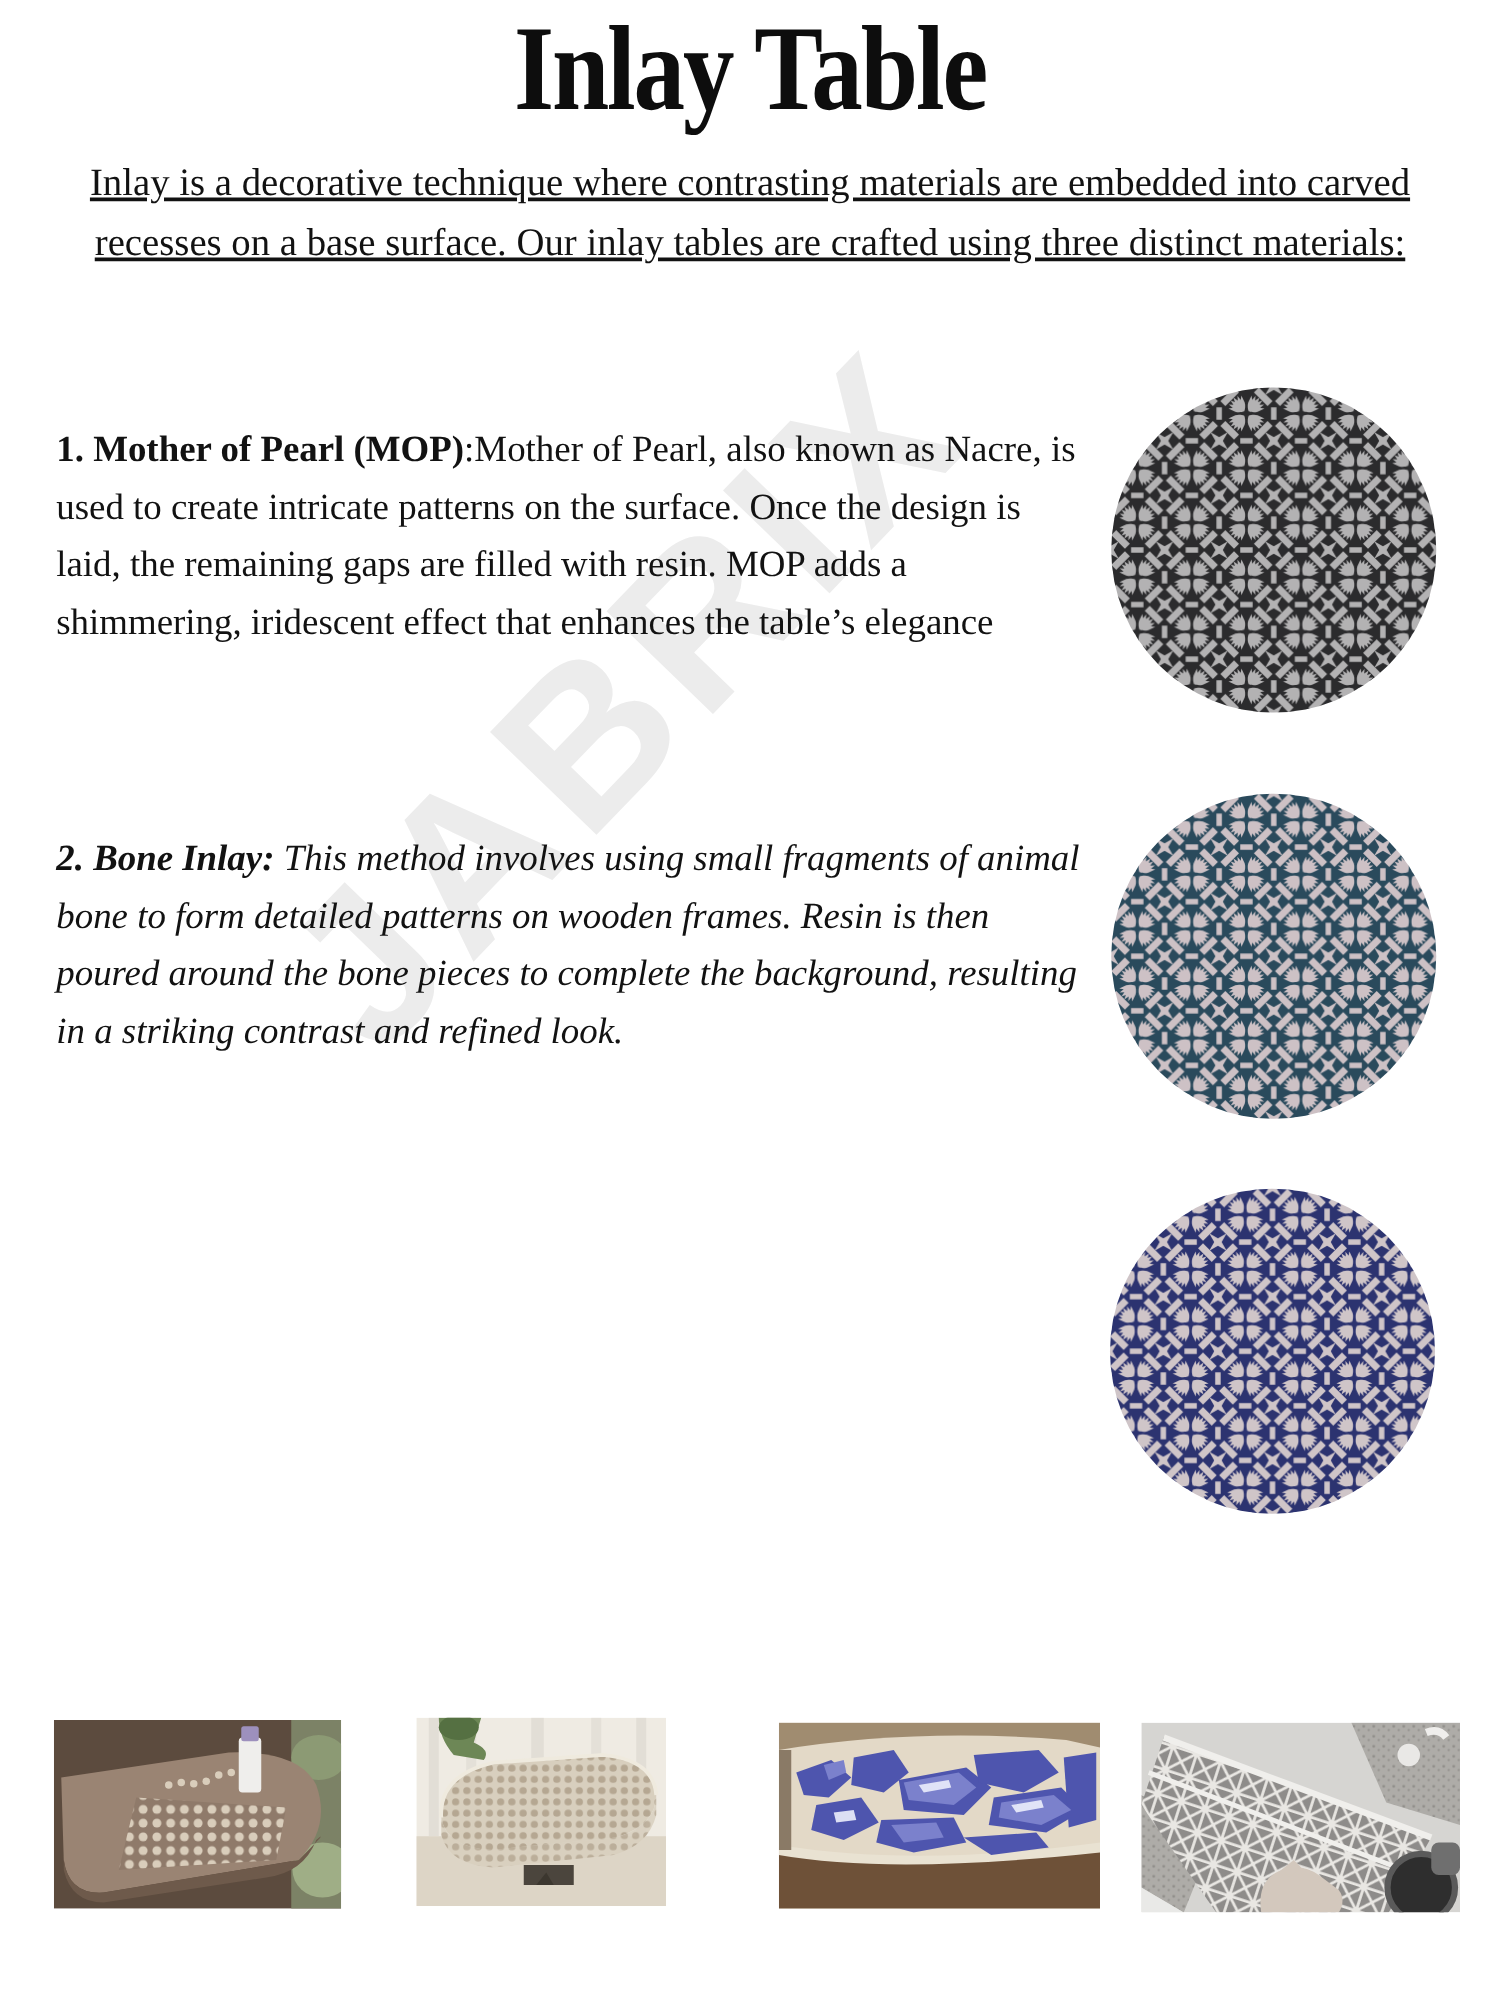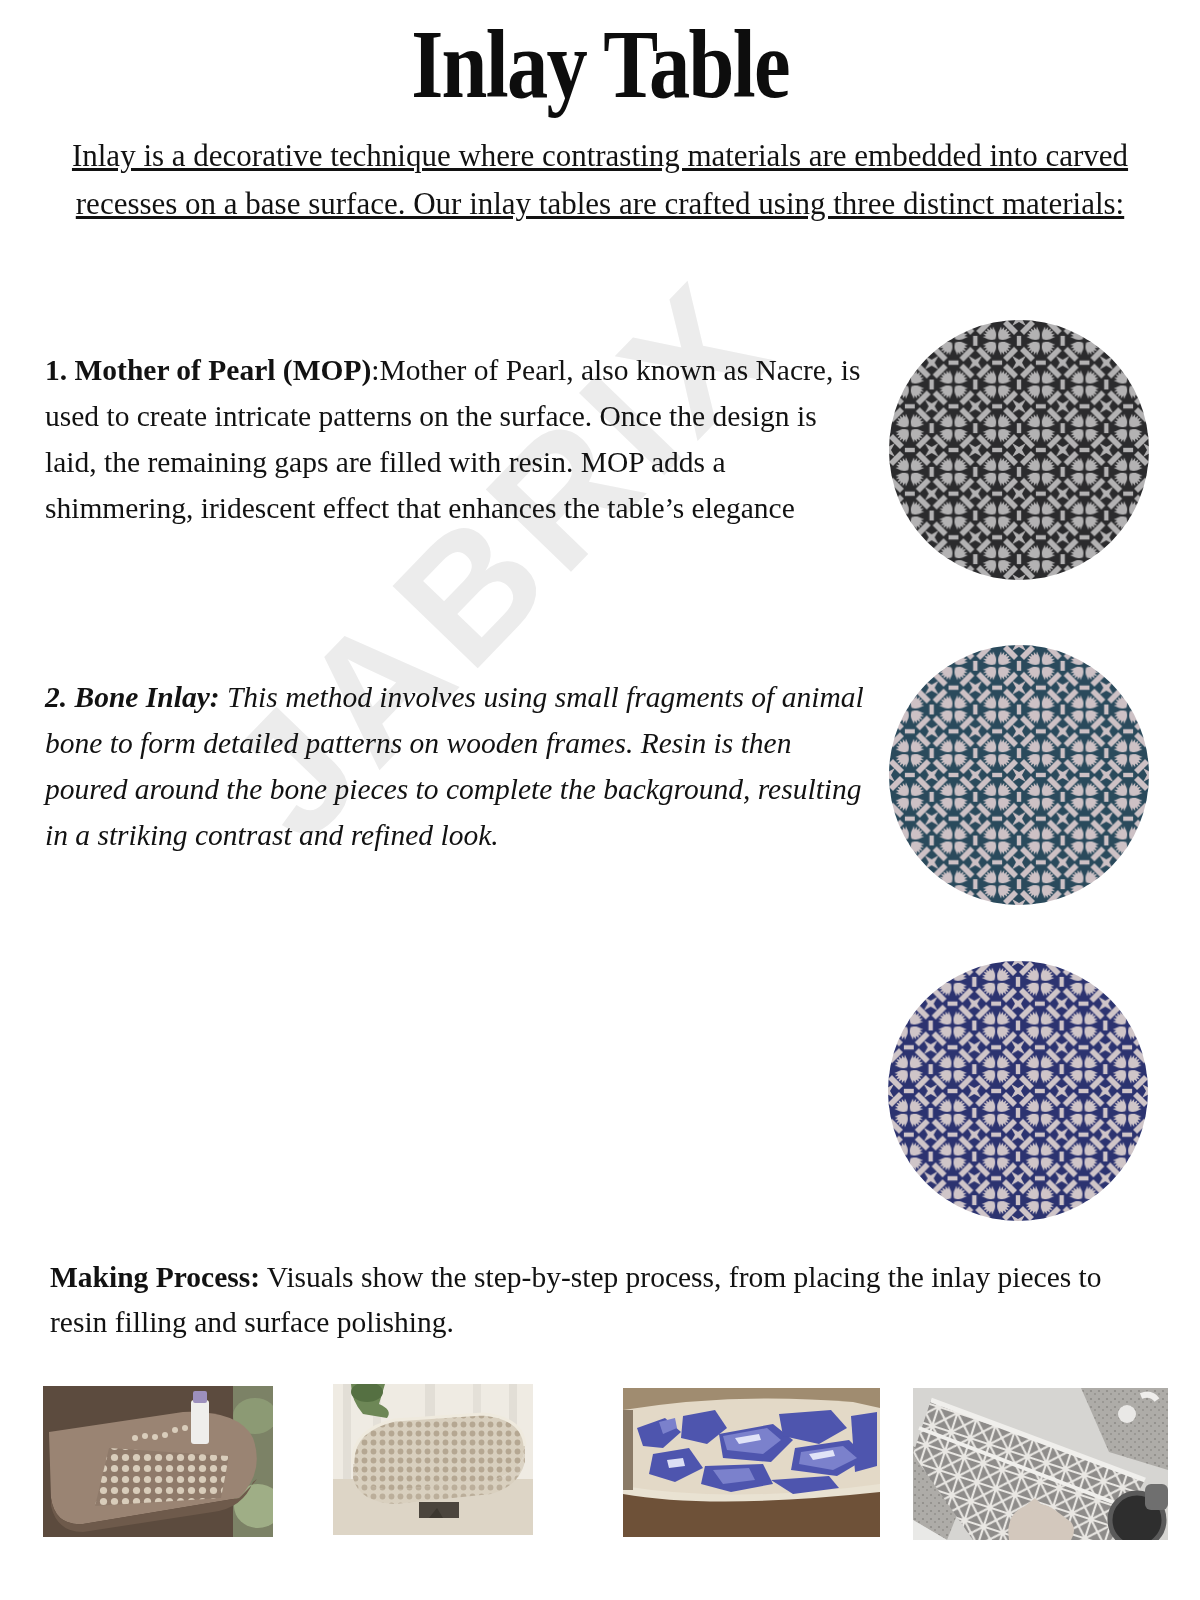--- a/index.html
+++ b/index.html
@@ -2,21 +2,21 @@
 <html><head>
 <meta charset="utf-8">
 <style>
   html,body{margin:0;padding:0;background:#ffffff;}
   .page{position:relative;width:1200px;height:1600px;background:#ffffff;overflow:hidden;
         font-family:"Liberation Serif", serif;color:#121212;}
   .watermark{position:absolute;left:50px;top:460px;width:900px;text-align:center;
         font-family:"Liberation Sans", sans-serif;font-weight:bold;font-size:172px;
         letter-spacing:10px;color:#ececec;transform:rotate(-46deg);transform-origin:center;
         z-index:0;user-select:none;}
-  .content{position:absolute;inset:0;z-index:1;margin-top:10px;}
+  .content{position:absolute;inset:0;z-index:1;}
   .title{position:absolute;top:6px;left:0;width:100%;text-align:center;
         font-size:97px;font-weight:bold;letter-spacing:-2px;line-height:1.0;
         transform:scaleX(0.85);transform-origin:center;color:#0d0d0d;}
   .intro{position:absolute;top:122px;left:55px;width:1090px;text-align:center;
         font-size:31px;line-height:48px;text-decoration:underline;}
   .sec{position:absolute;font-size:29.5px;line-height:46px;text-align:left;}
   .sec b, .making b{font-weight:bold;}
   .s1{left:45px;top:337px;width:818px;}
   .s2{left:45px;top:664px;width:832px;font-style:italic;}
   .s3{left:45px;top:948px;width:822px;}
@@ -124,23 +124,20 @@
           <rect x="17" y="-2.2" width="10" height="4.4"></rect>
           <rect x="17" y="41.8" width="10" height="4.4"></rect>
           <rect x="-2.2" y="17" width="4.4" height="10"></rect>
           <rect x="41.8" y="17" width="4.4" height="10"></rect>
         </g>
       </pattern>
     </defs>
     <circle cx="132" cy="132" r="131" fill="url(#pat2)"></circle>
   </svg></div>
 
-    <div class="making">
-      <b>Making Process:</b><span> Visuals show the step-by-step process, from placing the inlay pieces to resin filling and surface polishing.</span>
-    </div>
 
     <div class="photo p1">
       <svg viewBox="0 0 230 151" preserveAspectRatio="none">
         <defs>
           <pattern id="dotsA" width="11" height="11" patternUnits="userSpaceOnUse">
             <rect width="11" height="11" fill="#8f7a6a"></rect>
             <circle cx="5.5" cy="5.5" r="3.6" fill="#d9cdbb"></circle>
           </pattern>
         </defs>
         <rect width="230" height="151" fill="#5c4b3e"></rect>

